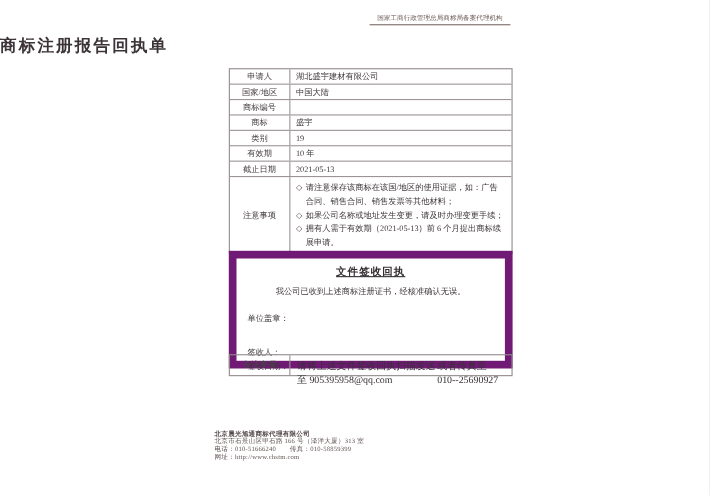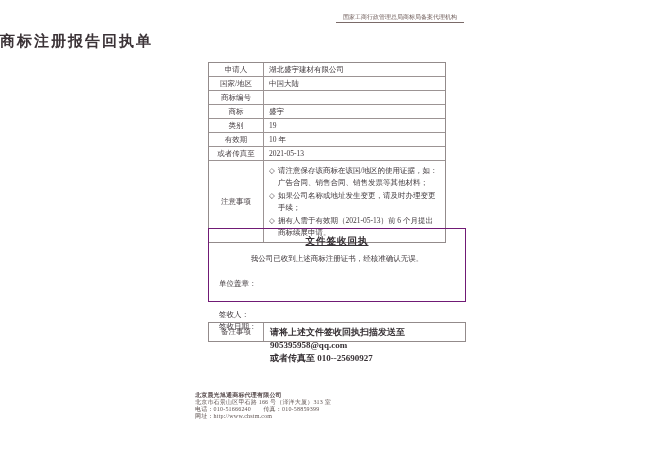--- a/index.html
+++ b/index.html
@@ -22,21 +22,21 @@
     white-space:nowrap;overflow:hidden;
   }
   
   .doc-title{
     position:absolute;top:32px;left:0;width:100%;
     font-size:15px;font-weight:bold;letter-spacing:2px;
     color:#3b3337;
   }
   
   .info-table{
-    position:absolute;left:208px;top:62px;width:238px;
+    position:absolute;left:208px;top:62px;width:258px;
     border:1px solid #938b8b;
     box-sizing:border-box;
     font-size:7.5px;
   }
   .t-row{display:flex;border-top:1px solid #9c9494;}
   .t-row:first-child{border-top:none;}
   .t-label{
     flex:0 0 54px;min-height:13px;
     display:flex;align-items:center;justify-content:center;
     border-right:1px solid #9c9494;
@@ -46,22 +46,22 @@
   .t-value{
     flex:1;display:flex;align-items:center;
     padding:1px 5px;color:#3e373b;
   }
   .t-row.notes .t-value{display:block;padding:4px 5px 3px 5px;}
   .note-item{display:flex;line-height:12.4px;margin:0;}
   .note-marker{flex:0 0 9px;color:#4a4246;}
   .note-text{flex:1;}
   
   .receipt-box{
-    position:absolute;left:208px;top:228px;width:258px;height:74px;
-    border:1px solid #701a75;
+    position:absolute;left:208px;top:228px;width:258px;height:107px;
+    border:7px solid #701a75;
     box-sizing:border-box;
     padding:6px 10px 0 10px;
     font-size:7.5px;color:#3e373b;
   }
   .receipt-title{
     text-align:center;font-size:9.5px;font-weight:bold;
     letter-spacing:1px;color:#352f33;
     text-decoration:underline;
     margin-bottom:6px;
   }
@@ -75,22 +75,22 @@
     border:1px solid #938b8b;
     box-sizing:border-box;
     display:flex;font-size:7.5px;
   }
   .remark-label{
     flex:0 0 54px;display:flex;align-items:center;justify-content:center;
     border-right:1px solid #9c9494;color:#4a4246;
   }
   .remark-content{
     flex:1;padding:3px 6px;
-    font-size:9px;font-weight:700;color:#363034;
-    display:flex;flex-direction:column;justify-content:space-around;
+    font-size:9px;font-weight:400;color:#363034;
+    display:flex;justify-content:space-around;
   }
   .remark-line{line-height:13px;}
   
   .footer{
     position:absolute;left:195px;top:392px;
     font-size:6px;line-height:7px;color:#5f5351;
     letter-spacing:0.2px;
   }
   .footer .company{font-weight:bold;color:#55494a;}
 </style>
@@ -121,21 +121,21 @@
     </div>
     <div class="t-row">
       <div class="t-label">类别</div>
       <div class="t-value">19</div>
     </div>
     <div class="t-row">
       <div class="t-label">有效期</div>
       <div class="t-value">10 年</div>
     </div>
     <div class="t-row">
-      <div class="t-label">或者传真至</div>
+      <div class="t-label">截止日期</div>
       <div class="t-value">2021-05-13</div>
     </div>
     <div class="t-row notes">
       <div class="t-label">注意事项</div>
       <div class="t-value">
         <div class="note-item">
           <span class="note-marker">◇</span>
           <span class="note-text">请注意保存该商标在该国/地区的使用证据，如：广告合同、销售合同、销售发票等其他材料；</span>
         </div>
         <div class="note-item">

